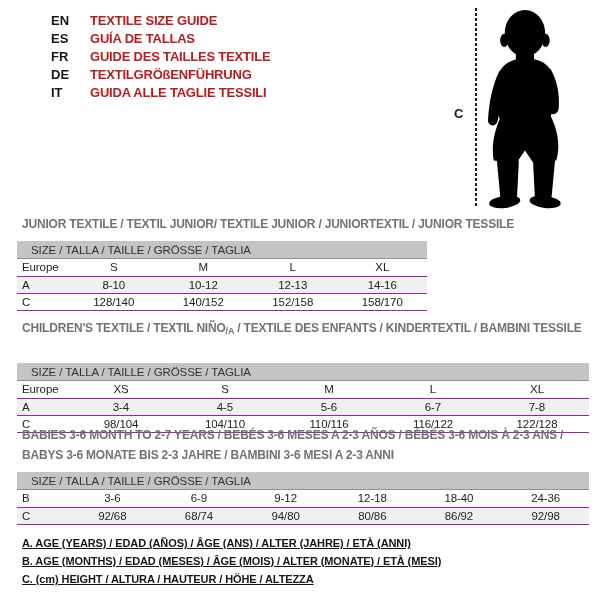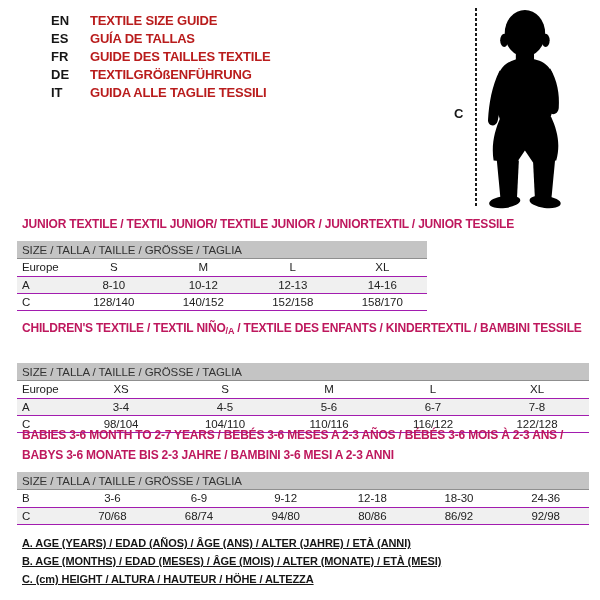--- a/index.html
+++ b/index.html
@@ -27,30 +27,30 @@
   }
   .height-label { position:absolute; left:4px; top:100px; font-weight:bold; font-size:13px; color:#161616; }
   .baby-svg { position:absolute; left:36px; top:2px; width:92px; height:202px; }
 
   
   .tbl-section { position:absolute; left:17px; }
   .sec-1 { top:217px; width:410px; }
   .sec-2 { top:321px; width:572px; }
   .sec-3 { top:427px; width:572px; }
   .tbl-title {
-    font-weight:bold; font-size:12px; line-height:15px; color:#be185d;
+    font-weight:bold; font-size:12px; line-height:15px; color:#737373;
     padding-left:5px; letter-spacing:-0.2px; white-space:nowrap;
   }
   .sec-1 .tbl-title { margin-bottom:6px; }
   .sec-2 .tbl-title { margin-bottom:24px; }
   .sec-3 .tbl-title { margin-bottom:8px; line-height:17px; }
   .tbl-title sub { font-size:9px; vertical-align:-2px; }
   .size-bar {
     height:18px; line-height:18px; background:#c4c4c4; color:#333;
-    font-size:11.5px; padding-left:5px; border-bottom:1px solid #8f8f8f;
+    font-size:11.5px; padding-left:14px; border-bottom:1px solid #8f8f8f;
     letter-spacing:-0.1px;
   }
   table.size-table { width:100%; border-collapse:collapse; table-layout:fixed; }
   table.size-table td {
     height:17px; font-size:11.5px; text-align:center; color:#222;
     border-bottom:1px solid #a21caf; padding:0; letter-spacing:-0.1px;
   }
   table.size-table td.row-label { width:52px; text-align:left; padding-left:5px; }
   table.size-table tr:nth-child(even) { background:#f0f0f0; }
 
@@ -172,26 +172,26 @@
   <h2 class="tbl-title"><span>BABIES 3-6 MONTH TO 2-7 YEARS / BEBÉS 3-6 MESES A 2-3 AÑOS / BÉBÉS 3-6 MOIS À 2-3 ANS /</span><sub></sub><span></span><br><span>BABYS 3-6 MONATE BIS 2-3 JAHRE / BAMBINI 3-6 MESI A 2-3 ANNI</span></h2>
   <div class="size-bar">SIZE / TALLA / TAILLE / GRÖSSE / TAGLIA</div>
   <table class="size-table">
     <tbody>
         <tr>
           <td class="row-label">B</td>
           <td>3-6</td>
           <td>6-9</td>
           <td>9-12</td>
           <td>12-18</td>
-          <td>18-30</td>
+          <td>18-40</td>
           <td>24-36</td>
         </tr>
         <tr>
           <td class="row-label">C</td>
-          <td>70/68</td>
+          <td>92/68</td>
           <td>68/74</td>
           <td>94/80</td>
           <td>80/86</td>
           <td>86/92</td>
           <td>92/98</td>
         </tr>
       </tbody>
   </table>
 </section>
 

